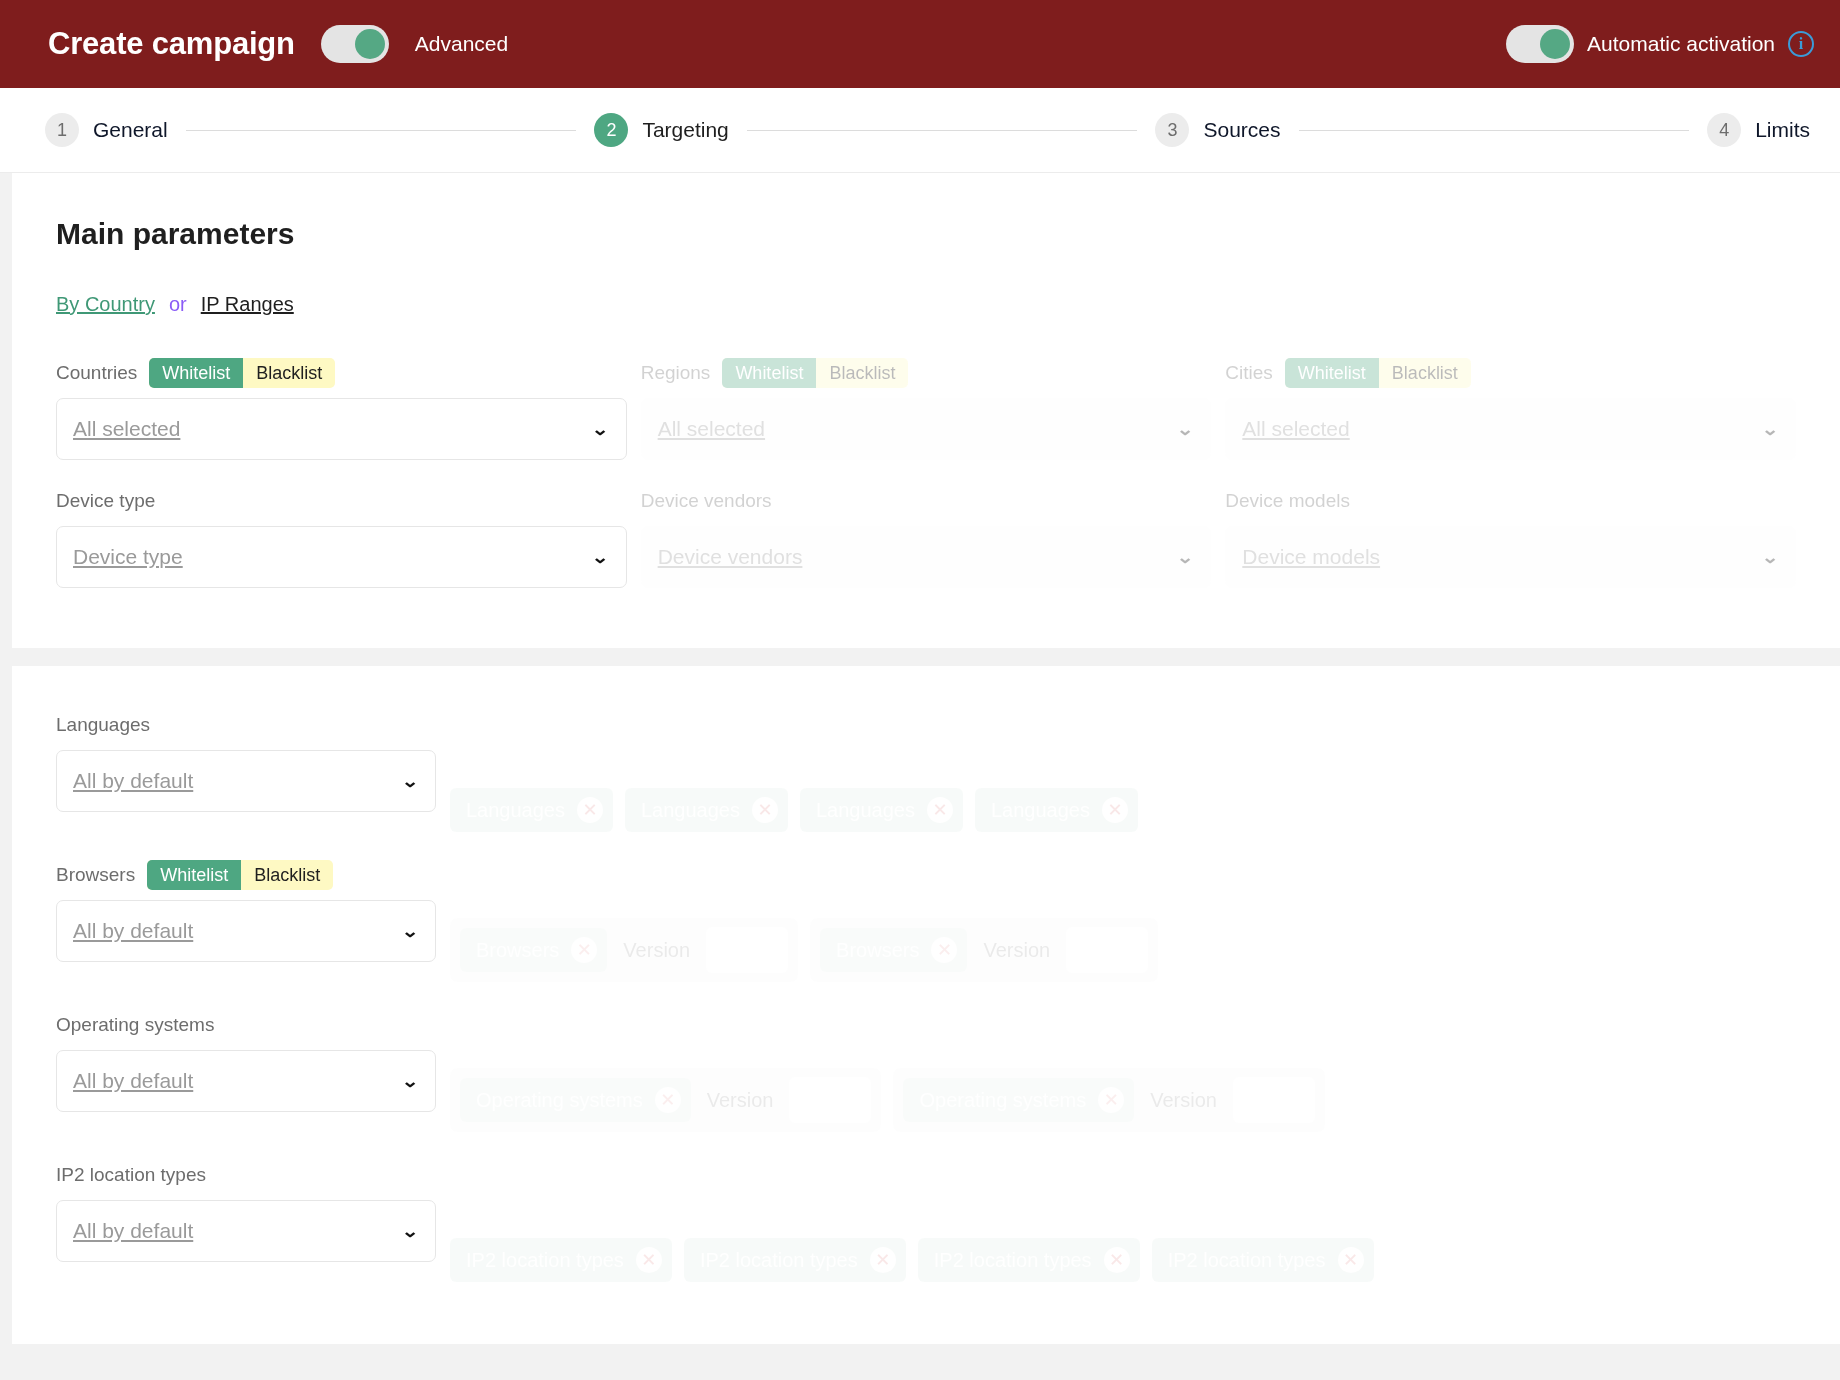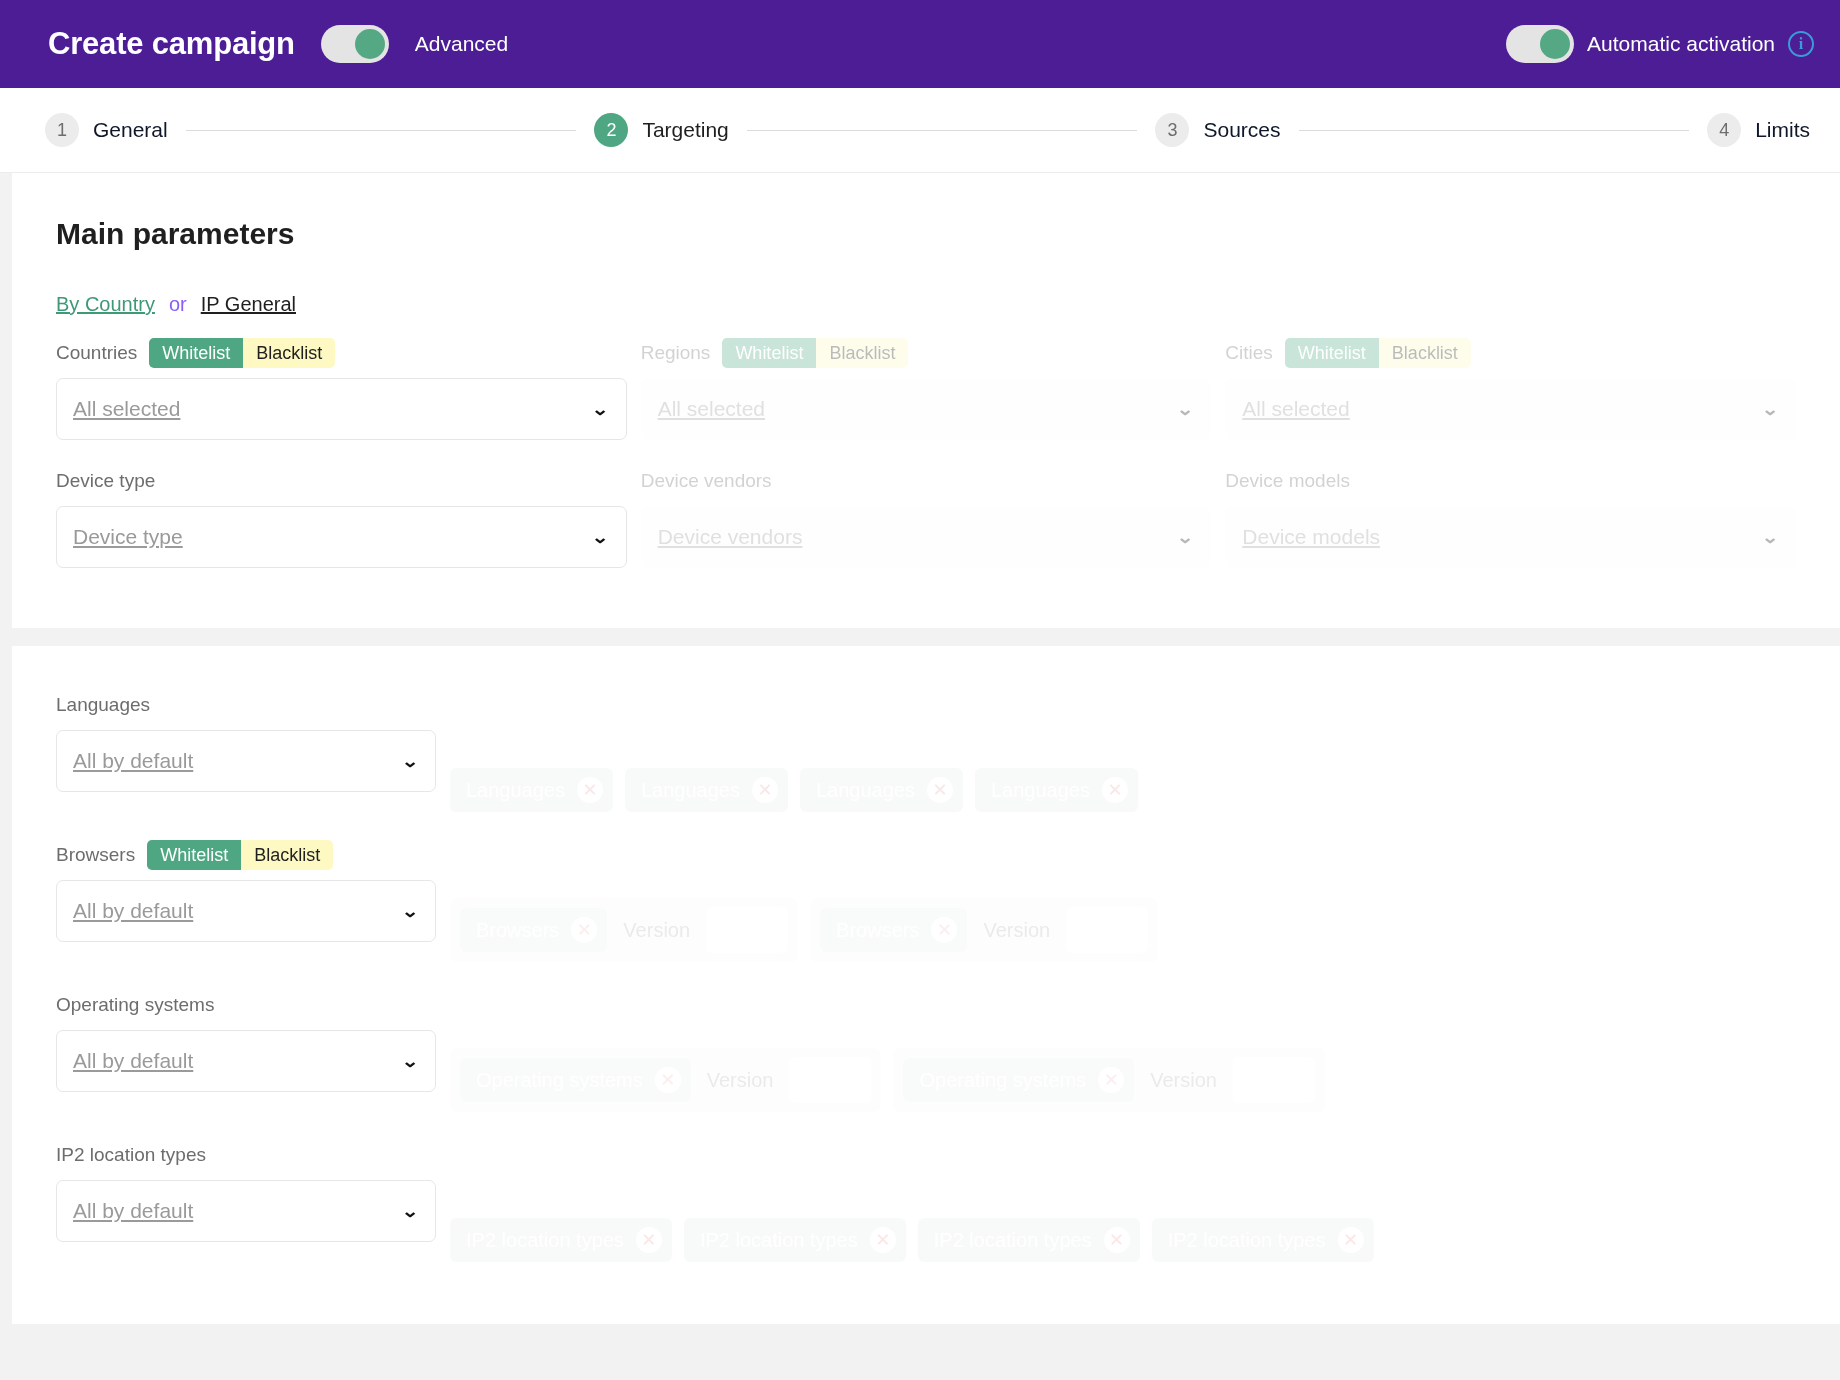--- a/index.html
+++ b/index.html
@@ -7,21 +7,21 @@
   body {
     width: 1840px; height: 1380px;
     background: #f2f2f2;
     font-family: "Liberation Sans", sans-serif;
     color: #2b2b2b;
     overflow: hidden;
   }
 
   
   .topbar {
-    height: 88px; background: #4c1d95;
+    height: 88px; background: #7f1d1d;
     display: flex; align-items: center; justify-content: space-between;
     padding: 0 26px 0 48px;
   }
   .topbar-left { display: flex; align-items: center; gap: 26px; }
   .app-title {
     color: #ffffff; font-size: 31px; font-weight: bold; letter-spacing: -0.2px;
   }
   .topbar-right { display: flex; align-items: center; gap: 13px; }
   .tb-label { color:#ffffff; font-size:21px; }
 
@@ -60,21 +60,21 @@
   .step.active .slabel { color:#1f1f1f; font-weight: normal; }
   .step-line { flex:1 1 auto; height:1px; background:#dcdcdc; margin: 0 18px; }
 
   
   .card {
     background:#ffffff; margin: 0 0 0 12px; padding: 44px 44px 34px 44px;
   }
   .gap { height: 18px; background: #f2f2f2; }
   .sec-title { font-size: 30px; font-weight: bold; color:#1f1f1f; margin:0 0 42px 0; }
 
-  .mode-row { display:flex; align-items:center; gap:14px; margin-bottom: 22px; }
+  .mode-row { display:flex; align-items:center; gap:14px; margin-bottom: 42px; }
   .mode-link {
     font-size: 20px; color:#3f9876; text-decoration: underline; cursor:pointer;
   }
   .mode-link.plain { color:#1f1f1f; }
   .mode-or { font-size:20px; color:#8b5cf6; }
 
   
   .grid3 { display:grid; grid-template-columns: 1fr 1fr 1fr; column-gap: 14px; }
   .field { margin-bottom: 26px; }
   .flabel {
@@ -167,21 +167,21 @@
       <div class="slabel">Limits</div>
     </div>
   </div>
 
 <div class="card">
   <div class="sec-title">Main parameters</div>
 
   <div class="mode-row">
     <span class="mode-link">By Country</span>
     <span class="mode-or">or</span>
-    <span class="mode-link plain">IP General</span>
+    <span class="mode-link plain">IP Ranges</span>
   </div>
 
   <div class="grid3" id="main-grid">
       <div>
         <div class="field">
           <div class="flabel">
             <span>Countries</span>
             <span class="seg">
               <span class="on">Whitelist</span>
               <span class="off">Blacklist</span>

